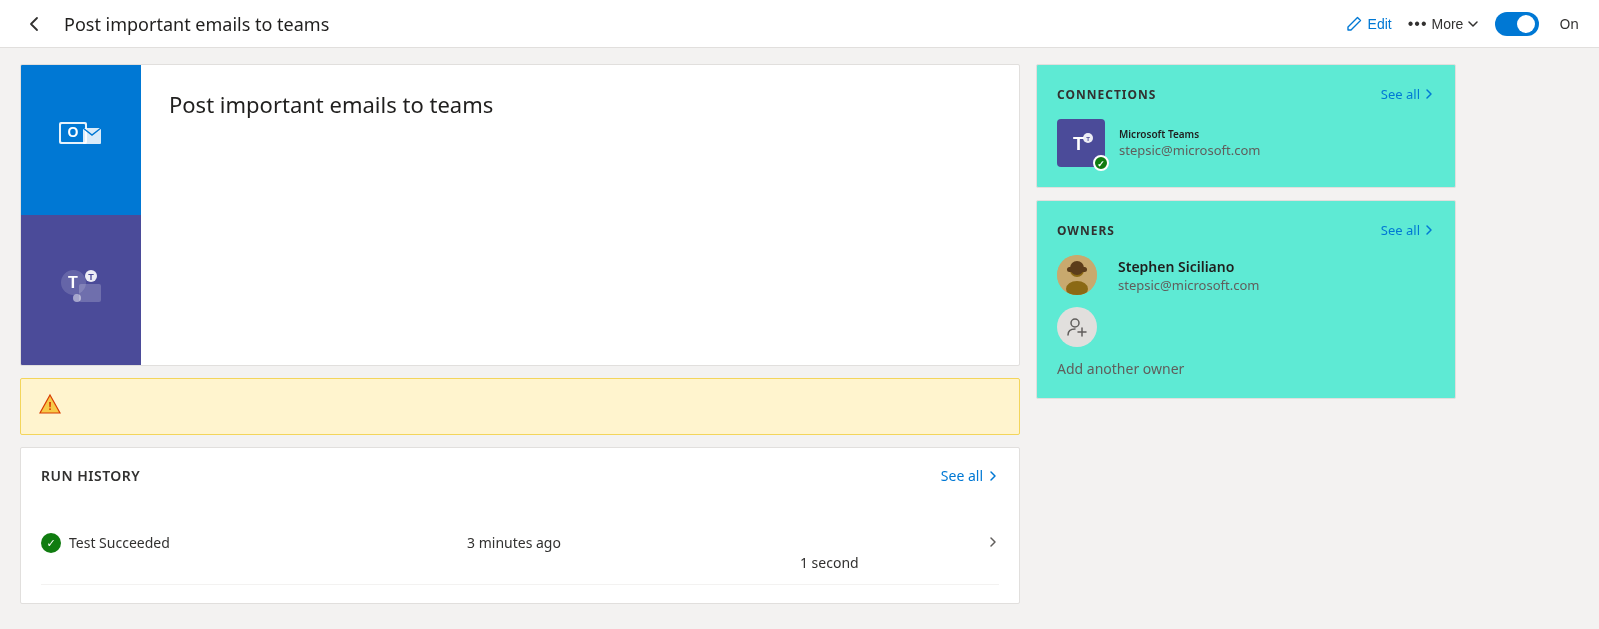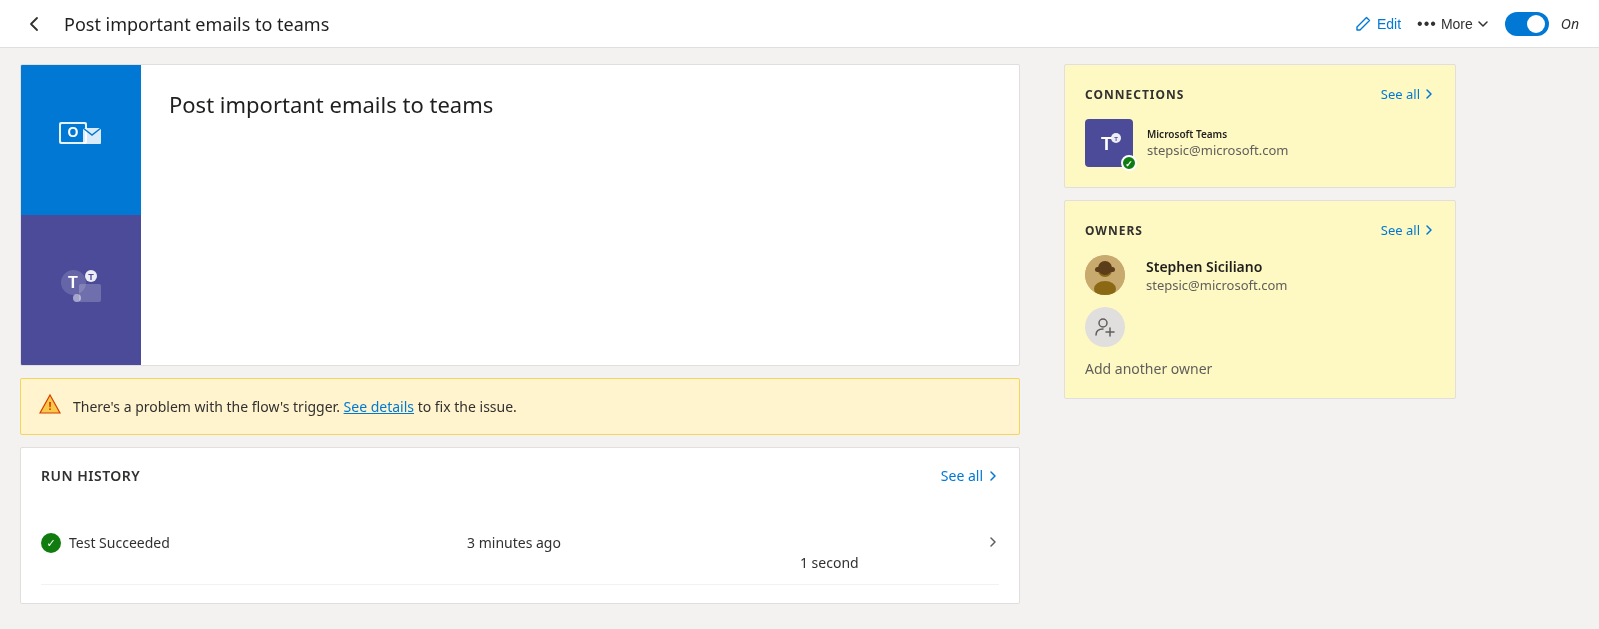--- a/index.html
+++ b/index.html
@@ -57,22 +57,21 @@
       gap: 4px;
       background: none;
       border: none;
       cursor: pointer;
       color: #323130;
       font-size: 14px;
     }
     .toggle-container {
       display: flex;
       align-items: center;
-      gap: 12px;
-      font-style: italic;
+      gap: 20px;
     }
     .toggle-switch {
       width: 44px;
       height: 24px;
       background: #0078d4;
       border-radius: 12px;
       position: relative;
       cursor: pointer;
     }
     .toggle-switch::after {
@@ -255,25 +254,24 @@
 
     
     .right-sidebar {
       width: 420px;
       flex-shrink: 0;
       display: flex;
       flex-direction: column;
       gap: 12px;
     }
     .sidebar-card {
-      background: #fef9c3;
+      background: #5eead4;
       border: 1px solid #e1dfdd;
       border-radius: 2px;
       padding: 20px;
-      margin-left: 28px;
     }
     .sidebar-section-header {
       display: flex;
       align-items: center;
       justify-content: space-between;
       margin-bottom: 16px;
     }
     .sidebar-section-title {
       font-size: 12px;
       font-weight: 700;
@@ -438,27 +436,20 @@
       </div>
     </div>
 
     <div class="warning-banner">
       <span class="warning-icon">
         <svg width="22" height="22" viewBox="0 0 22 22" fill="none">
           <path d="M11 2L21 20H1L11 2Z" fill="#f7c948" stroke="#d83b01" stroke-width="1.2"></path>
           <text x="11" y="17" font-size="11" font-weight="bold" fill="#d83b01" text-anchor="middle">!</text>
         </svg>
       </span>
-      <span>
-        <span>There's a problem with the flow's trigger.</span>
-        <span> </span>
-        <a class="warning-link">See details</a>
-        <span> </span>
-        <span>to fix the issue.</span>
-      </span>
     </div>
 
     <div class="run-history-card">
       <div class="run-history-header">
         <span class="run-history-title">RUN HISTORY</span>
         <div class="see-all-link">
           <span>See all</span>
           <svg width="12" height="12" viewBox="0 0 12 12" fill="none">
             <path d="M4 2L8 6L4 10" stroke="#0078d4" stroke-width="1.5" stroke-linecap="round" stroke-linejoin="round"></path>
           </svg>

